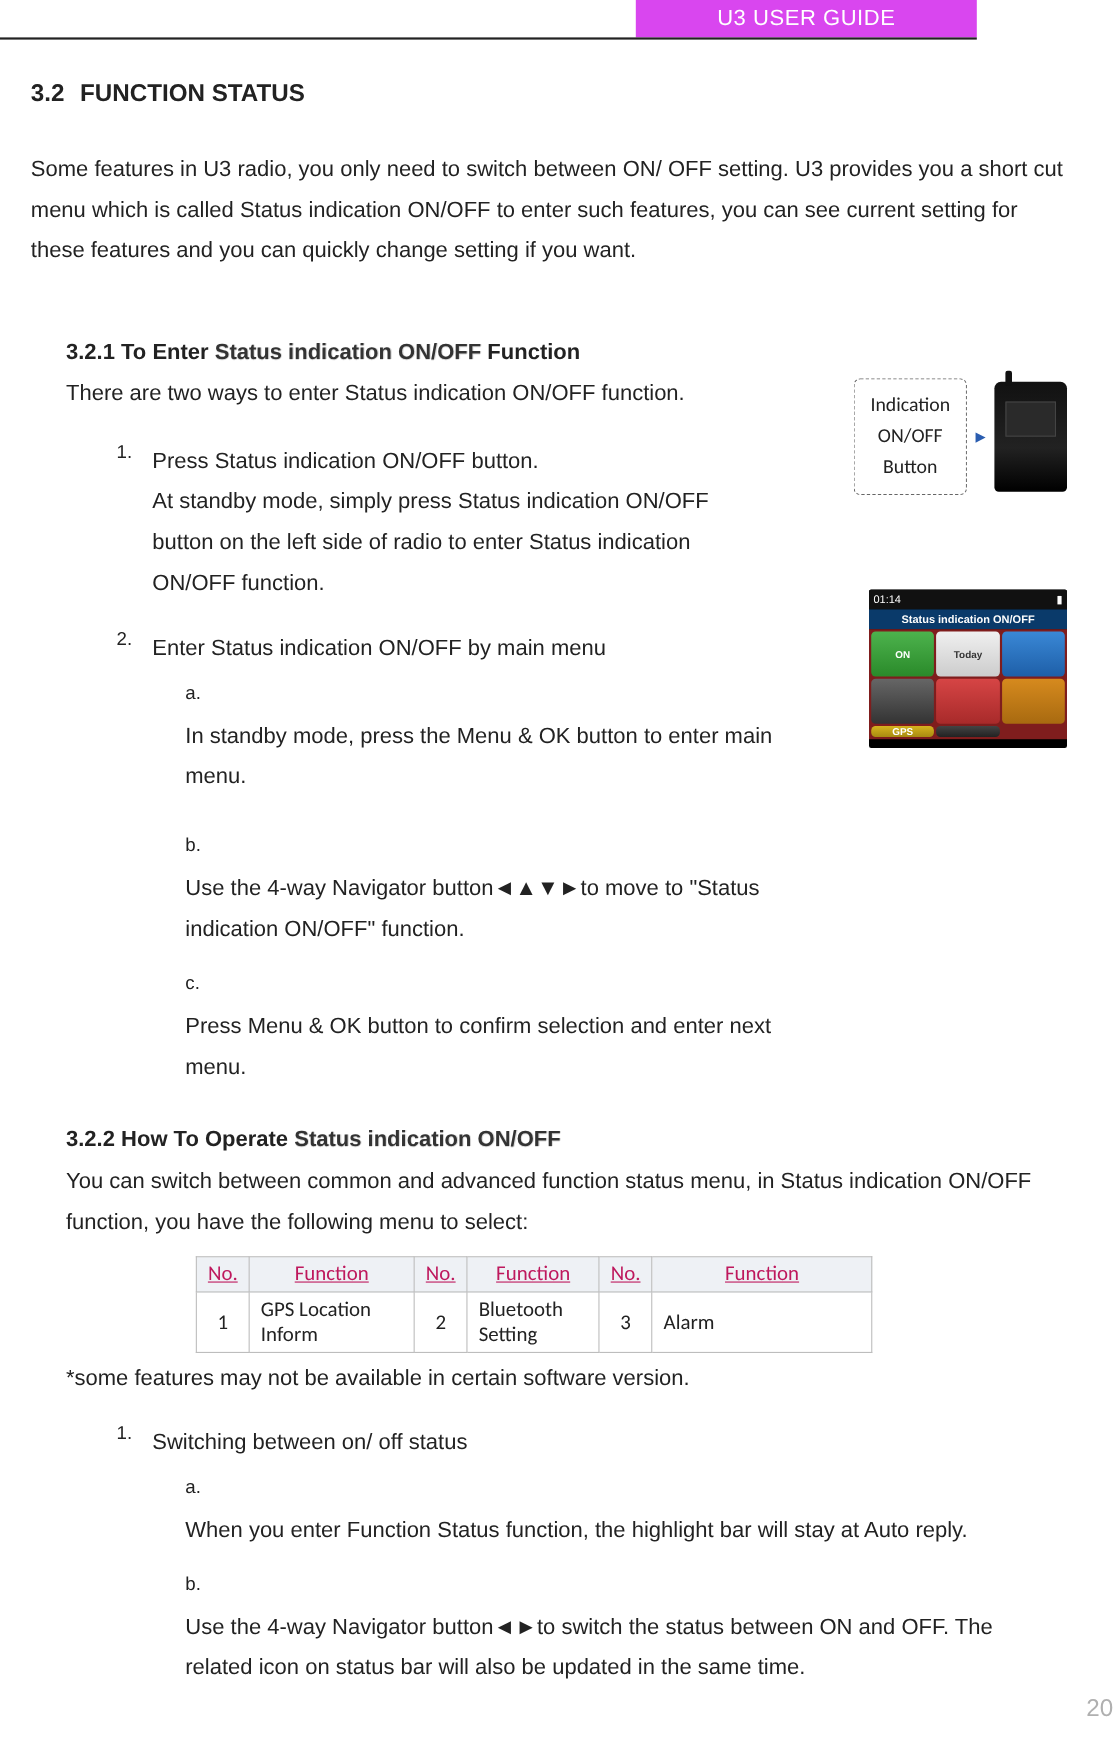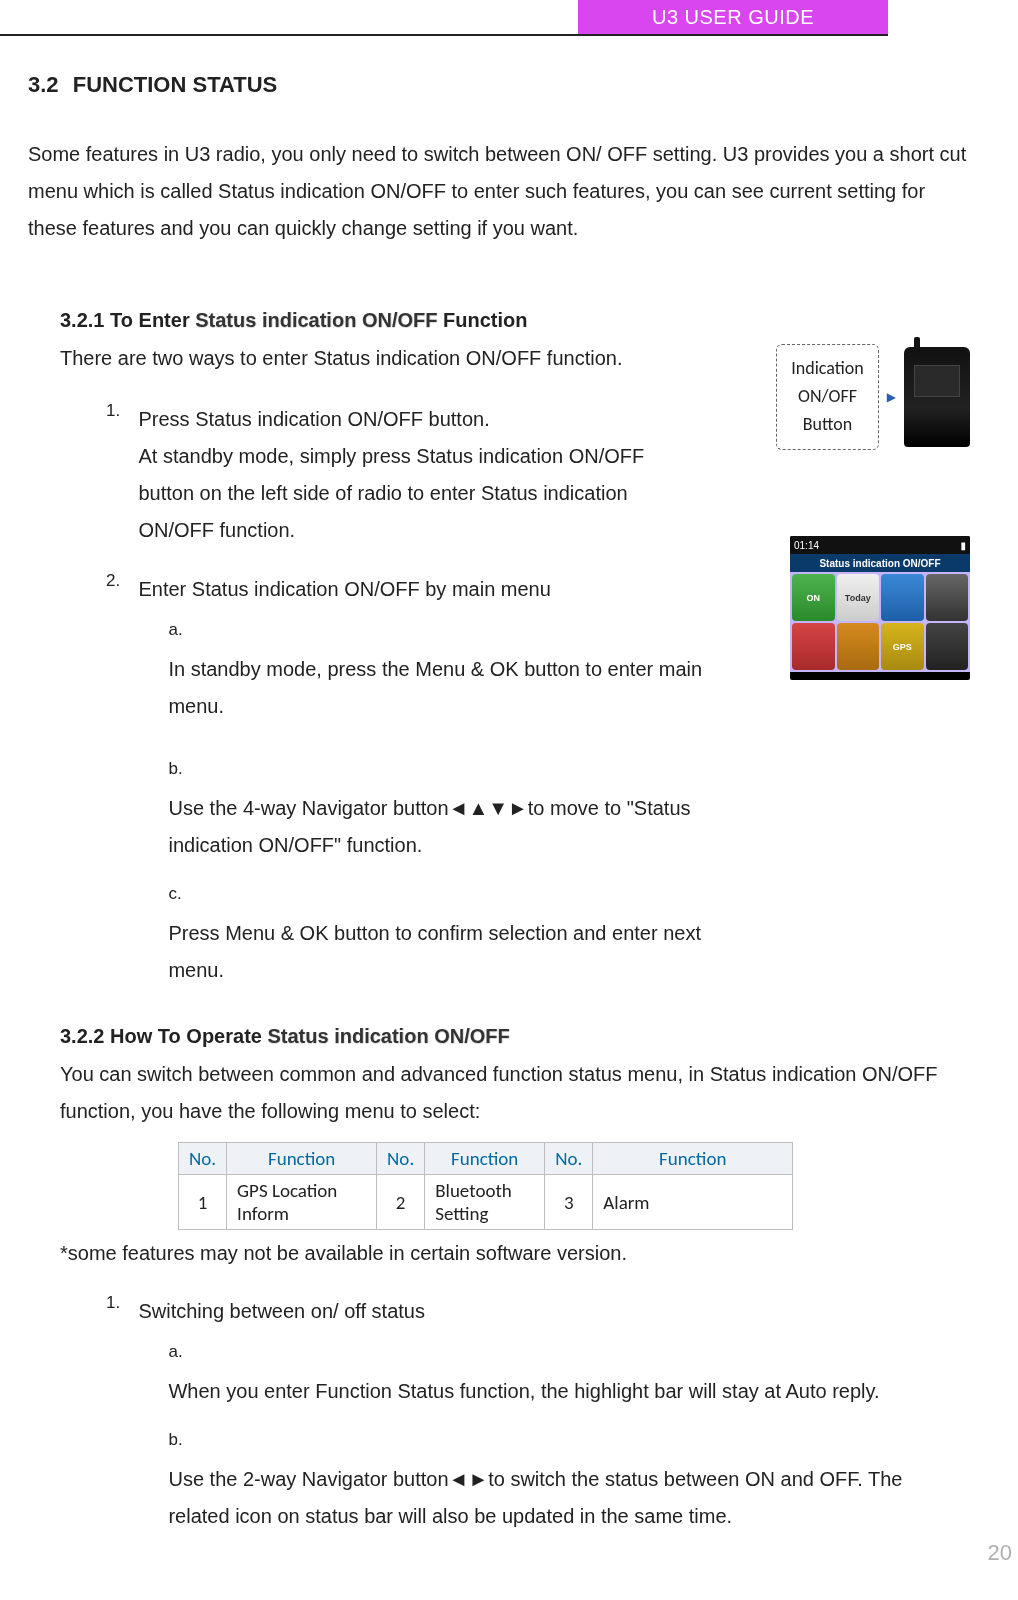--- a/index.html
+++ b/index.html
@@ -162,26 +162,26 @@
       background:#0a3a6a;
       color:#fdfdfd;
       font-size:10px;
       font-weight:bold;
       display:flex;
       align-items:center;
       justify-content:center;
     }
     .screen-grid{
       display:grid;
-      grid-template-columns:repeat(4,1fr);
+      grid-template-columns:repeat(3,1fr);
       grid-template-rows:repeat(2,1fr);
       height:100px;
       gap:2px;
       padding:2px;
-      background:#c4b5fd;
+      background:#7f1d1d;
     }
     .ico{
       border-radius:4px;
       display:flex;
       align-items:center;
       justify-content:center;
       font-size:9px;
       color:#fff;
       font-weight:bold;
     }
@@ -200,23 +200,24 @@
     }
     .tbl th, .tbl td {
       border: 1px solid #bdbdbd;
       padding: 4px 10px;
       font-size: 19px;
       text-align: left;
       font-family: Calibri, Arial, sans-serif;
     }
     .tbl th {
       background: #eef1f5;
-      color: #0369a1;
+      color: #be185d;
       font-weight: normal;
       text-align: center;
+      text-decoration: underline;
     }
     .tbl th.fn { font-weight: normal; }
     .tbl .c-no { width: 44px; text-align: center; }
     .tbl .c-fn1 { width: 150px; }
     .tbl .c-fn2 { width: 120px; }
     .tbl .c-fn3 { width: 200px; }
     .note {
       margin-left: 32px;
       font-size: 20px;
       margin-top: 10px;
@@ -318,21 +319,21 @@
         <span class="marker">1.</span>
         <span class="itext" style="width:760px;">
           <span>Switching between on/ off status</span>
           <div class="ol-2 wide">
             <div class="item2">
               <span class="marker2">a.</span>
               <span class="itext2">When you enter Function Status function, the highlight bar will stay at Auto reply.</span>
             </div>
             <div class="item2">
               <span class="marker2">b.</span>
-              <span class="itext2">Use the 2-way Navigator button◄►to switch the status between ON and OFF. The related icon on status bar will also be updated in the same time.</span>
+              <span class="itext2">Use the 4-way Navigator button◄►to switch the status between ON and OFF. The related icon on status bar will also be updated in the same time.</span>
             </div>
           </div>
         </span>
       </div>
     </div>
   </div>
 
 </div>
 
 <div class="callout-row">

